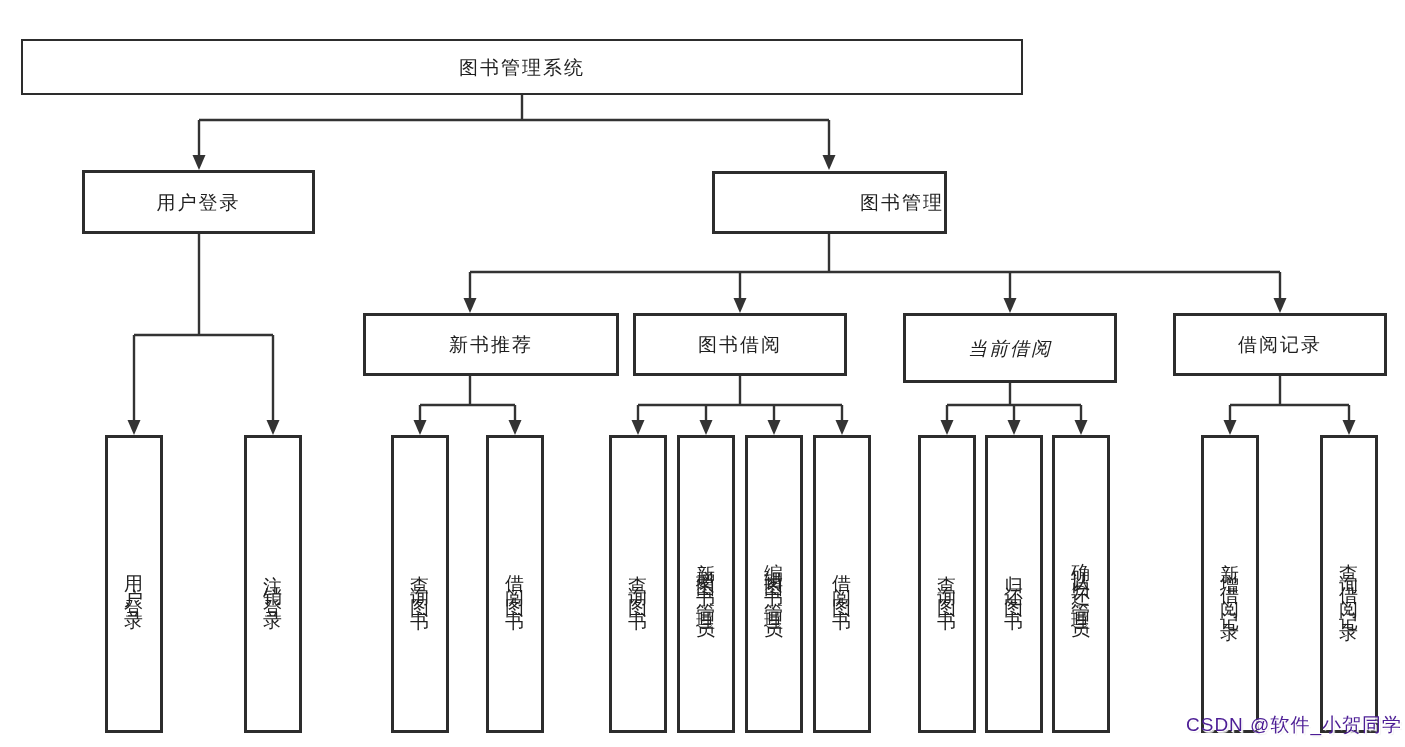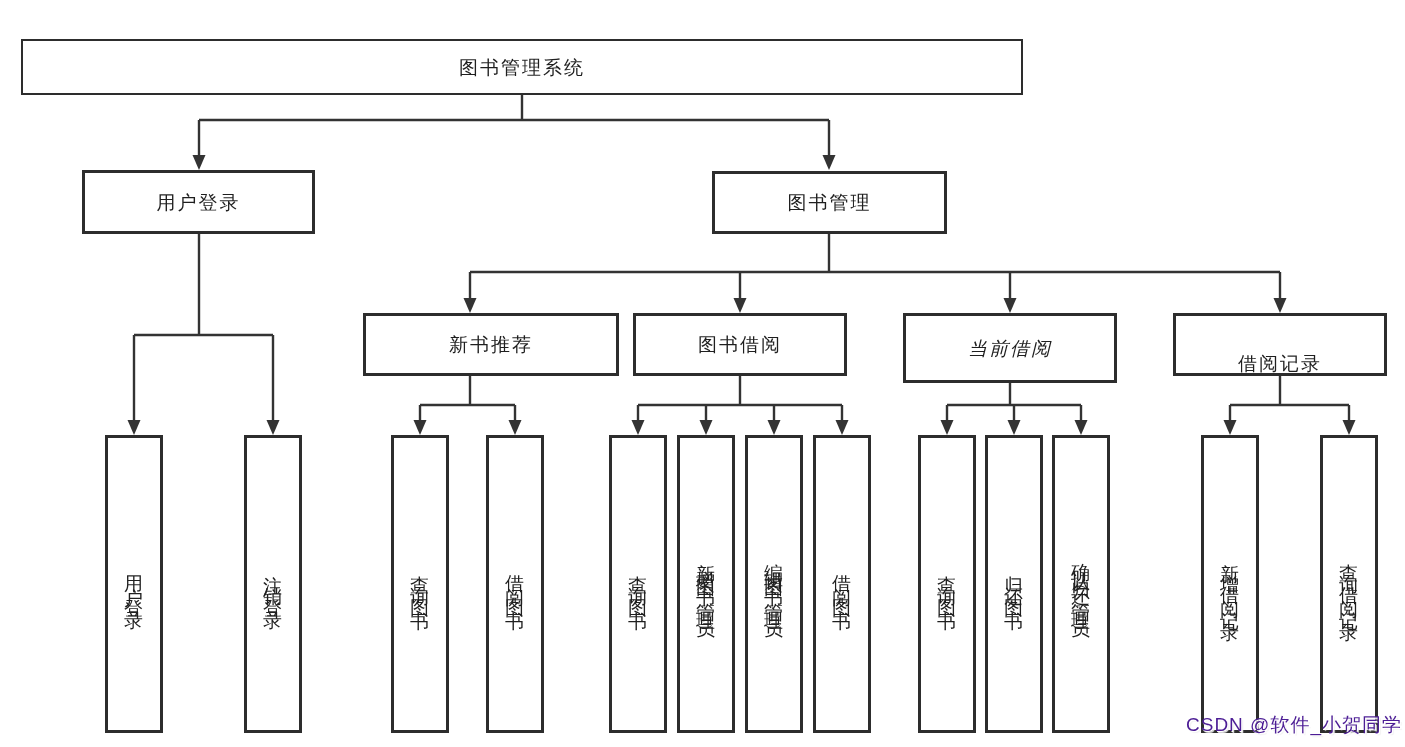--- a/index.html
+++ b/index.html
@@ -135,34 +135,34 @@
     </g>
   </svg>
 
   <div class="box h root" style="left:21px; top:13px; width:1002px; height:56px;margin-top:26px;">
     <span>图书管理系统</span>
   </div>
 
   <div class="box h" style="left:82px; top:170px; width:233px; height:64px;">
     <span>用户登录</span>
   </div>
-  <div class="box h" style="left:712px; top:171px; width:235px; height:63px;">
+  <div class="box h" style="left:712px; top:171px; width:235px; height:63px;justify-content:flex-end;">
     <span>图书管理</span>
   </div>
 
   <div class="box h" style="left:363px; top:313px; width:256px; height:63px;">
     <span>新书推荐</span>
   </div>
   <div class="box h" style="left:633px; top:313px; width:214px; height:63px;">
     <span>图书借阅</span>
   </div>
   <div class="box h" style="left:903px; top:313px; width:214px; height:70px;font-style:italic;">
     <span>当前借阅</span>
   </div>
-  <div class="box h" style="left:1173px; top:313px; width:214px; height:63px;align-items:flex-end;">
+  <div class="box h" style="left:1173px; top:313px; width:214px; height:63px;">
     <span>借阅记录</span>
   </div>
 
   <div class="box v" style="left:105px; top:435px; width:58px; height:298px;">
     <span>用户登录</span>
   </div>
   <div class="box v" style="left:244px; top:435px; width:58px; height:298px;">
     <span>注销登录</span>
   </div>
 

